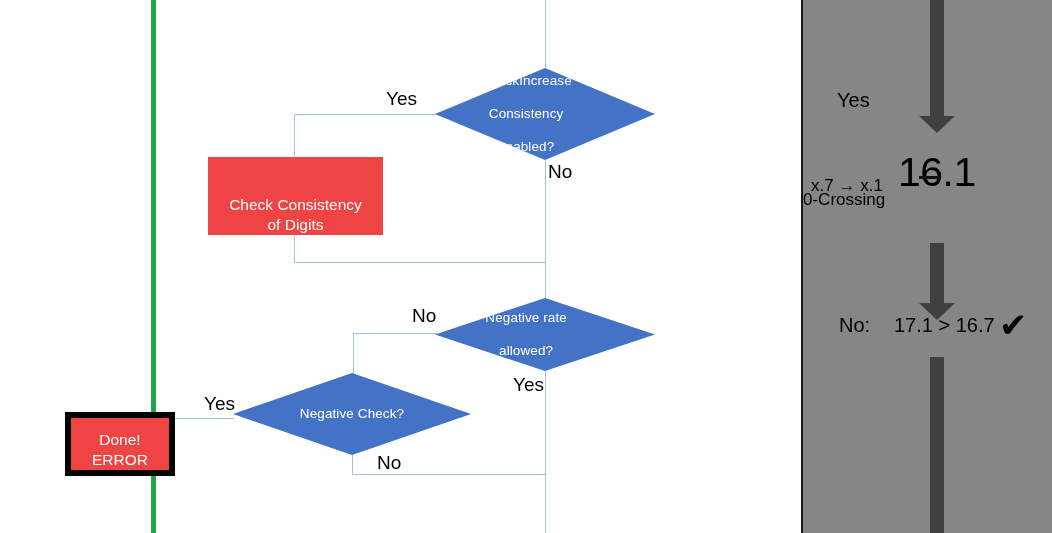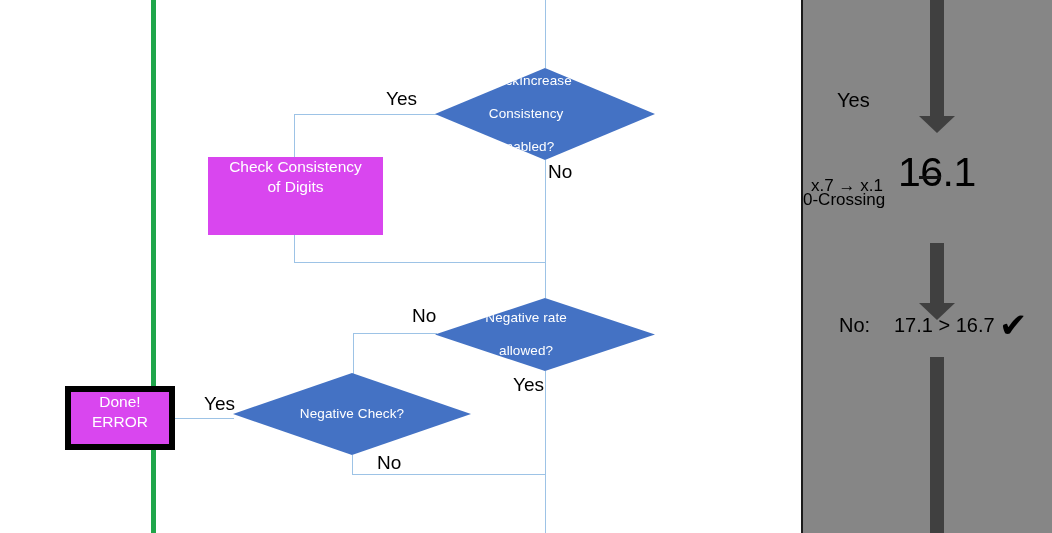--- a/index.html
+++ b/index.html
@@ -50,31 +50,32 @@
     clip-path: polygon(50% 0%, 100% 50%, 50% 100%, 0% 50%);
     -webkit-clip-path: polygon(50% 0%, 100% 50%, 50% 100%, 0% 50%);
     line-height: 1.22;
     letter-spacing: .1px;
   }
   .diamond span { display: block; width: 78%; }
 
   .procbox {
     position: absolute;
     z-index: 3;
-    background: #d946ef;
+    background: #ef4444;
     color: #ffffff;
     display: flex;
-    align-items: flex-start;
+    align-items: flex-end;
     justify-content: center;
     text-align: center;
     line-height: 1.28;
   }
   .procbox.terminal {
     border: 6px solid #000000;
     box-sizing: border-box;
+    margin-top: 26px;
   }
 
   .edge-label {
     position: absolute;
     z-index: 4;
     color: #000000;
     background: transparent;
     white-space: nowrap;
   }
 

